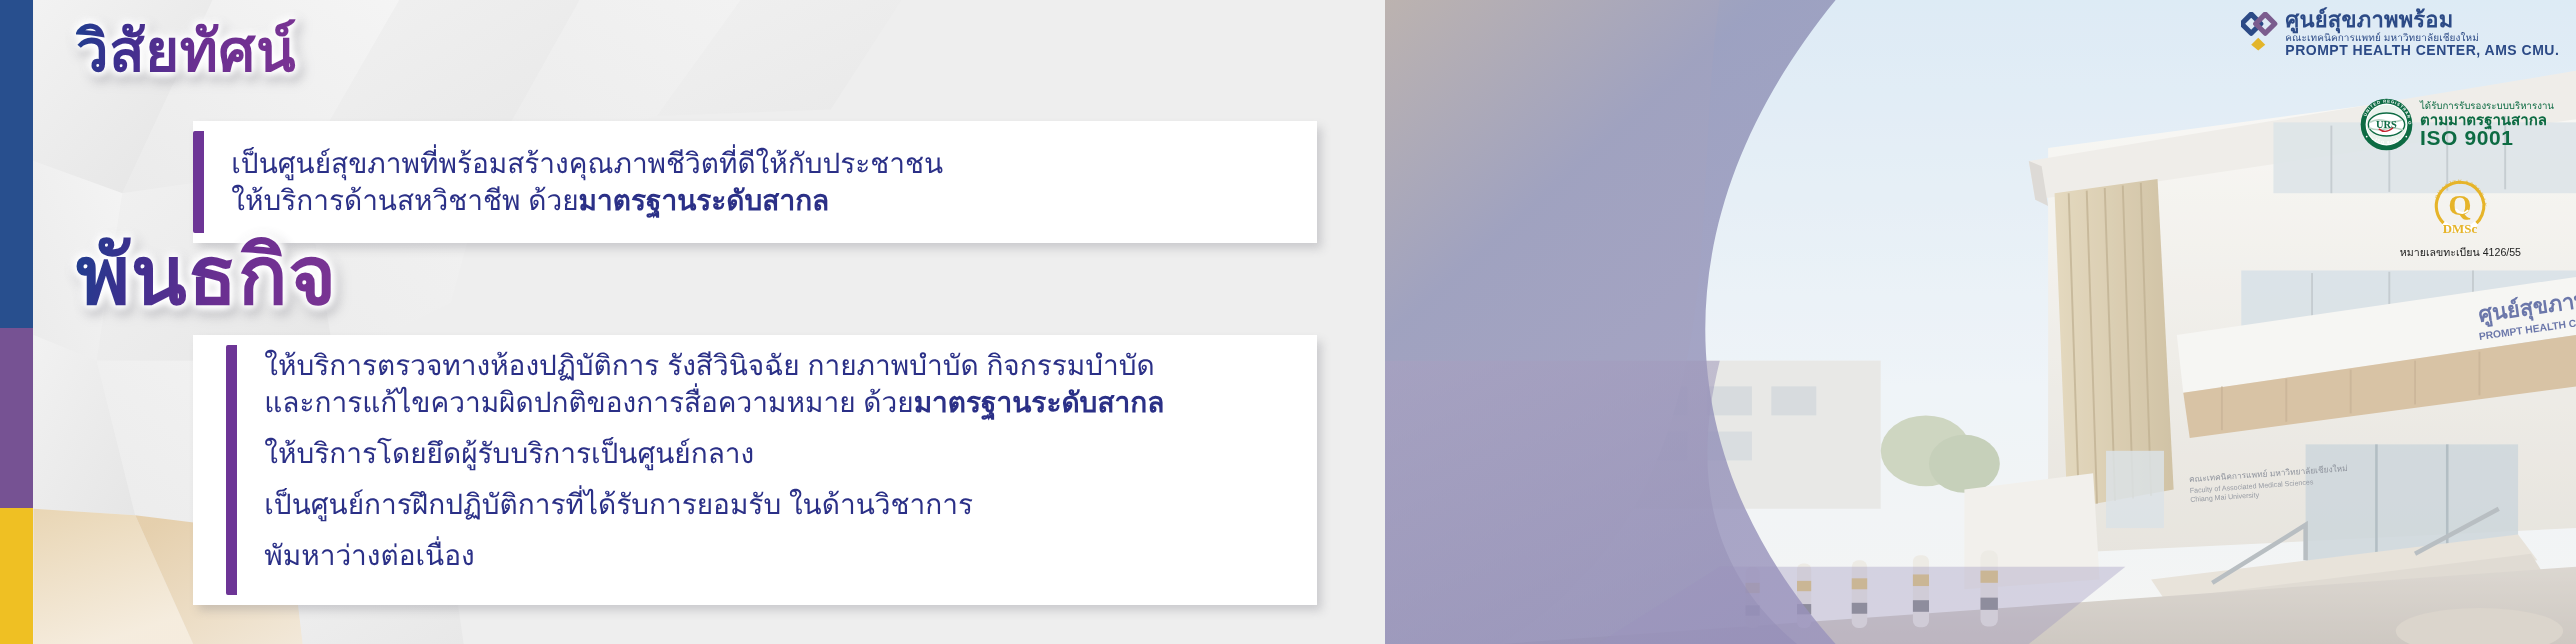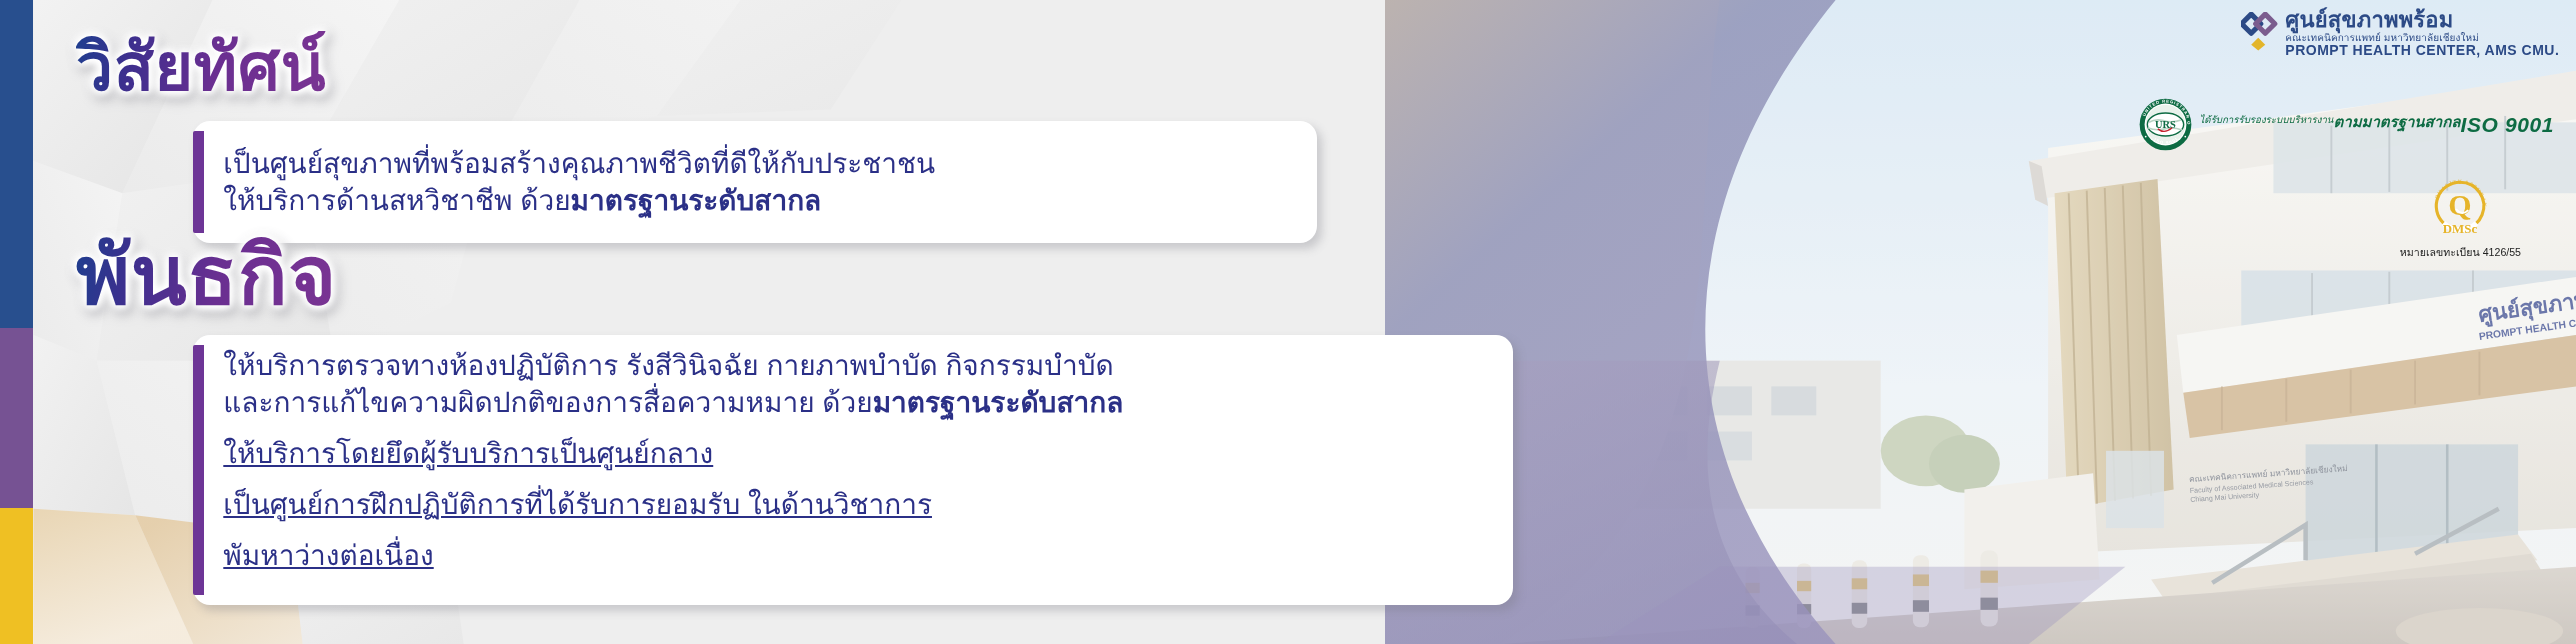--- a/index.html
+++ b/index.html
@@ -41,30 +41,30 @@
     font-weight:bold;
     letter-spacing:0.6px;
     background:linear-gradient(100deg,#1e3f8f 0%,#3d2f8e 22%,#6a2f91 55%,#7a3493 100%);
     -webkit-background-clip:text; background-clip:text;
     color:transparent;
     -webkit-text-stroke:0px transparent;
     filter:drop-shadow(0 0 4.5px #ffffff) drop-shadow(0 0 4.5px #ffffff)
            drop-shadow(0 0 3.2px #ffffff) drop-shadow(3.9px 5.2px 3.2px rgba(110,110,120,.38));
     white-space:nowrap;
   }
-  .heading-vision  { left:76px; top:19px;   font-size:66px; line-height:97px; }
+  .heading-vision  { left:76px; top:2px;   font-size:58px; line-height:97px; }
   .heading-mission { left:76px; top:227px; font-size:82px; line-height:97px; }
 
   
   .card {
     position:absolute; z-index:4;
     background:#ffffff;
-    border-radius:17px;
+    border-radius:0;
     box-shadow:4.5px 5.8px 9px rgba(120,120,130,.30);
-    display:flex; align-items:stretch;
+    display:flex; align-items:stretch;gap:8px;
   }
   .card .accent {
     flex:0 0 11px;
     background:#6d3596;
     border-radius:1.9px 0 0 1.9px;
     margin:10.3px 0 10.3px 0;
   }
   .card .card-body {
     flex:1 1 auto;
     display:flex; flex-direction:column; justify-content:center;
@@ -73,45 +73,45 @@
   .card-line {
     color:#2b3087;
     font-size:28px;
     line-height:37px;
     white-space:nowrap;
     font-family:"Liberation Sans", sans-serif;
   }
   .card-line .strong { font-weight:bold; }
 
   .card-vision  { left:193px; top:121px; width:1124px; height:122px; }
-  .card-mission { left:193px; top:335px; width:1320px; height:270px; }
+  .card-mission { left:193px; top:335px; width:1124px; height:270px;padding-left:33px; }
   .card-mission .card-body { justify-content:flex-start; padding-top:11.6px; gap:0; }
   .card-mission .para   { margin-bottom:14px; }
-  .card-mission .single { margin-bottom:14px;text-decoration:underline; }
+  .card-mission .single { margin-bottom:14px; }
 
   
   .logo-lockup {
     position:absolute; right:16.7px; top:7.7px; z-index:9;
     display:flex; align-items:flex-start; gap:7.7px;
   }
   .logo-mark { flex:0 0 auto; margin-top:3.9px; }
   .logo-text { display:flex; flex-direction:column; }
   .logo-title {
     font-size:22px; font-weight:bold; color:#2c4a86;
     line-height:24.5px; letter-spacing:0.2px;
   }
   .logo-sub-th { font-size:10px; color:#2c4a86; line-height:12.2px; letter-spacing:0.1px; }
   .logo-sub-en { font-size:14px; font-weight:bold; color:#2c4a86; line-height:12.2px; letter-spacing:0.5px; }
 
   
   .iso-badge {
     position:absolute; right:22px; top:97px; z-index:9;
     display:flex; align-items:center; gap:6.4px;
   }
-  .iso-text { display:flex; align-items:flex-start;font-style:italic; }
+  .iso-text { display:flex; flex-direction:column; align-items:flex-start; }
   .iso-l1 { font-size:9.7px; color:#0d6b43; line-height:11.6px; }
   .iso-l2 { font-size:15px; font-weight:bold; color:#0d6b43; line-height:15px; }
   .iso-l3 { font-size:21px; font-weight:bold; color:#0d6b43; line-height:22px; letter-spacing:0.6px; }
 
   
   .q-badge {
     position:absolute; right:55px; top:175px; z-index:9;
     display:flex; flex-direction:column; align-items:center;
   }
   .q-reg { font-size:10.6px; color:#222222; margin-top:7px; white-space:nowrap; }

